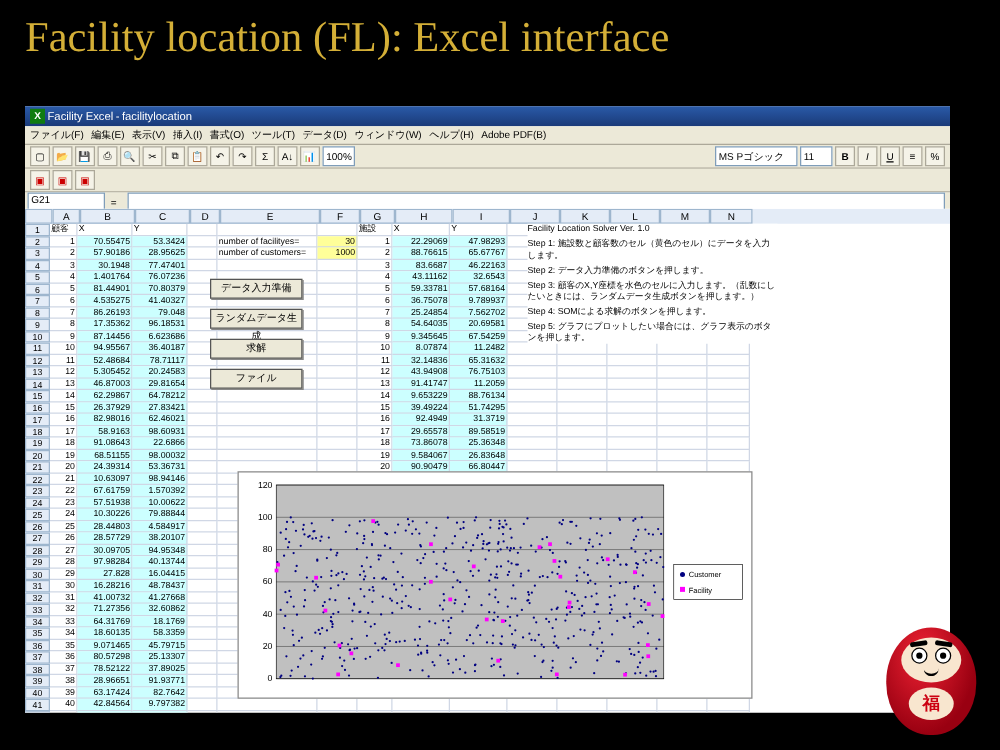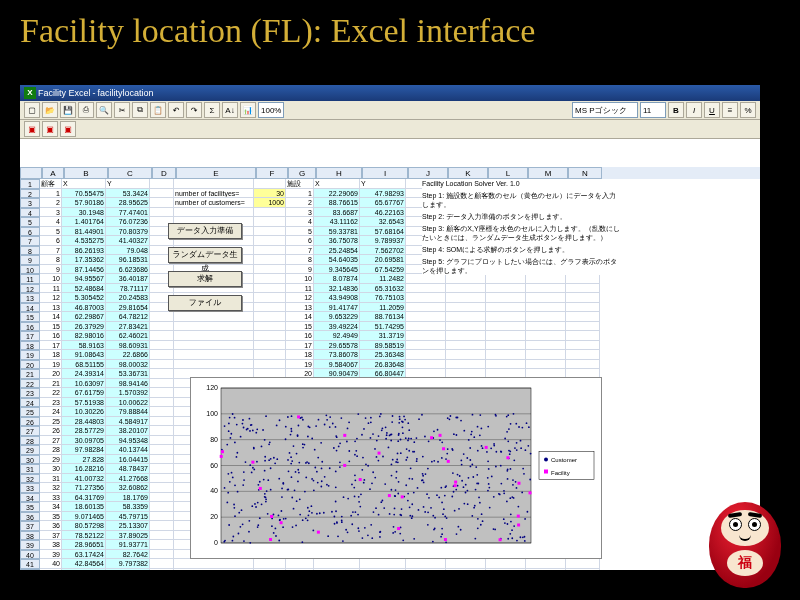--- a/index.html
+++ b/index.html
@@ -47,20 +47,32 @@
 
 <div class="excel-shot">
 
   <div class="titlebar">
     <span class="xicon">X</span>
     <span>Facility Excel</span>
     <span>-</span>
     <span>facilitylocation</span>
   </div>
 
+  <div class="menubar" id="menubar">
+      <span>ファイル(F)</span>
+      <span>編集(E)</span>
+      <span>表示(V)</span>
+      <span>挿入(I)</span>
+      <span>書式(O)</span>
+      <span>ツール(T)</span>
+      <span>データ(D)</span>
+      <span>ウィンドウ(W)</span>
+      <span>ヘルプ(H)</span>
+      <span>Adobe PDF(B)</span>
+    </div>
 
   <div class="toolbar">
     <span class="tbtn">▢</span>
     <span class="tbtn">📂</span>
     <span class="tbtn">💾</span>
     <span class="tbtn">⎙</span>
     <span class="tbtn">🔍</span>
     <span class="tbtn">✂</span>
     <span class="tbtn">⧉</span>
     <span class="tbtn">📋</span>
@@ -85,20 +97,25 @@
     <span class="tbtn">≡</span>
     <span class="tbtn">%</span>
   </div>
 
   <div class="toolbar">
     <span class="tbtn" style="color:#c00">▣</span>
     <span class="tbtn" style="color:#c00">▣</span>
     <span class="tbtn" style="color:#c00">▣</span>
   </div>
 
+  <div class="namebox">
+    <span class="nbx">G21</span>
+    <span class="tbtn" style="border:none;background:none">=</span>
+    <span class="fxbar"></span>
+  </div>
 
   <div class="grid-area">
     <div class="colhdr" id="colhdr">
         <div class="rownum-w"></div>
         <div class="ch" style="width: 22px;">A</div>
         <div class="ch" style="width: 44px;">B</div>
         <div class="ch" style="width: 44px;">C</div>
         <div class="ch" style="width: 24px;">D</div>
         <div class="ch" style="width: 80px;">E</div>
         <div class="ch" style="width: 32px;">F</div>

